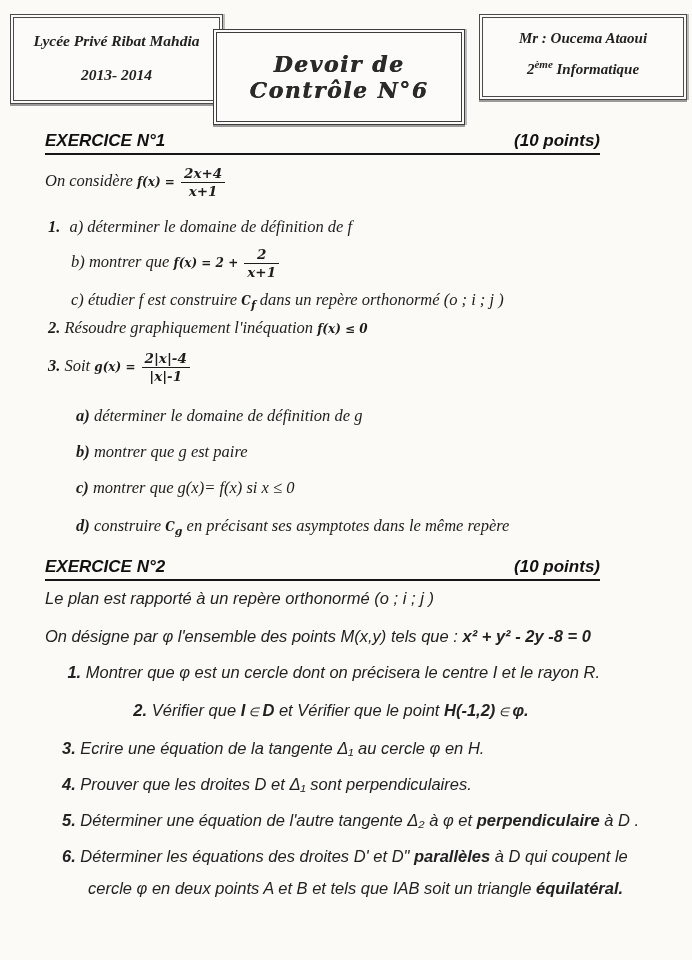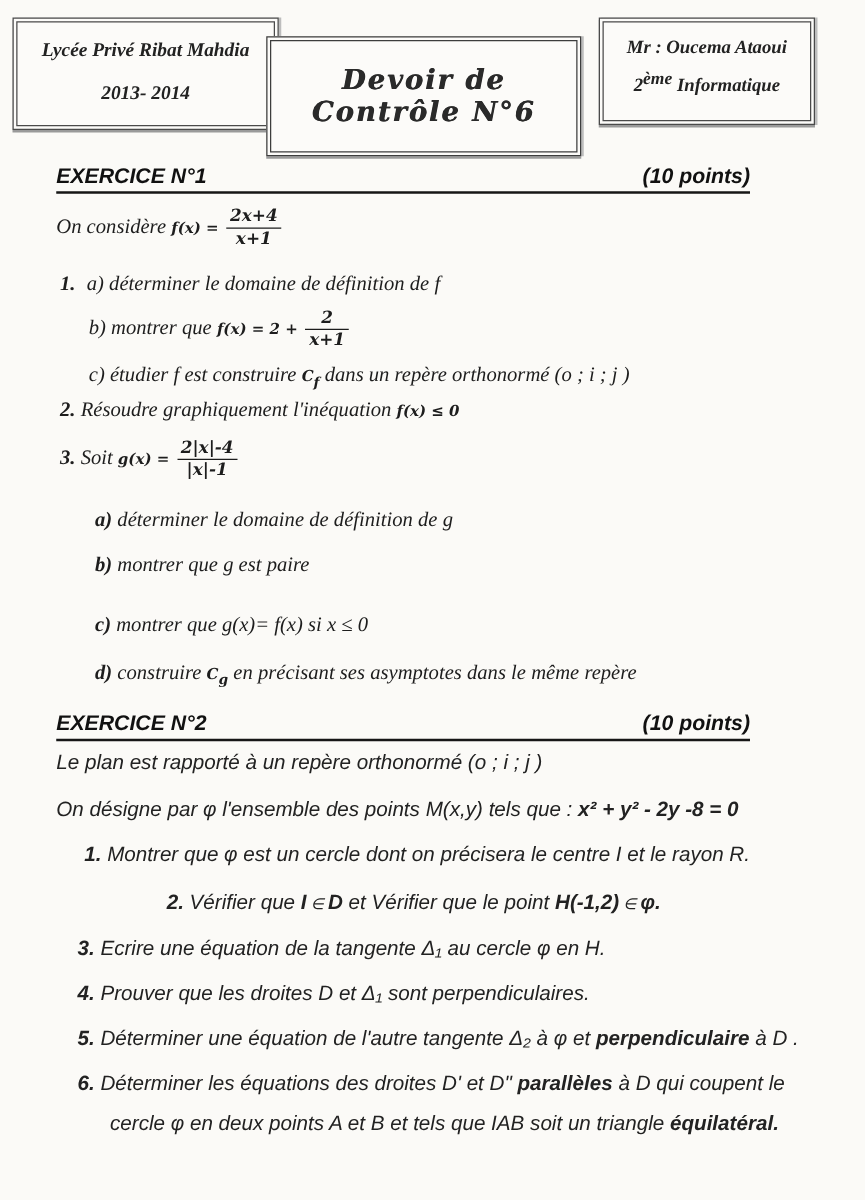--- a/index.html
+++ b/index.html
@@ -15,38 +15,38 @@
   .hdr-box{
     position:absolute;
     background:#fcfbf9;
     border:4px double #4a4a4a;
     box-shadow:0 2px 0 #9a9a9a, 2px 0 0 #bdbdbd;
     text-align:center;
     box-sizing:border-box;
   }
   .box-school{left:10px;top:14px;width:213px;height:90px;}
   .box-title {left:213px;top:29px;width:252px;height:96px;border-color:#3d3d3d;}
-  .box-teacher{left:479px;top:14px;width:173px;height:86px;}
+  .box-teacher{left:479px;top:14px;width:208px;height:86px;}
   .hdr-serif{
     font-family:"Liberation Serif", serif;
     font-style:italic;font-weight:700;
     font-size:15.5px;color:#222;
   }
   .box-school .l1{margin-top:14px;}
   .box-school .l2{margin-top:16px;}
   .box-teacher .l1{margin-top:12px;font-size:15px;}
   .box-teacher .l2{margin-top:14px;font-size:15px;}
   .script-title{
     margin-top:18px;
     font-family:"DejaVu Serif", serif;
     font-style:italic;font-weight:700;
     font-size:22px;letter-spacing:1.5px;color:#2a2a2a;
     text-shadow:0.4px 0 0 #2a2a2a;
   }
-  sup.exp{font-size:14px;vertical-align:super;line-height:0;font-style:italic;}
+  sup.exp{font-size:11px;vertical-align:super;line-height:0;font-style:italic;}
   
   .content{position:absolute;left:45px;top:131px;width:555px;}
   .ex-head{
     display:flex;justify-content:space-between;align-items:flex-end;
     border-bottom:2.5px solid #161616;
     padding-bottom:2px;
     font-family:"Liberation Sans", sans-serif;
     font-style:italic;font-weight:700;
     font-size:17px;color:#111;
     text-decoration:none;
@@ -146,21 +146,21 @@
       <span class="m">g(x) =</span>
       <span class="frac"><span class="fnum">2|x|-4</span><span class="fden">|x|-1</span></span>
     </div>
 
     <div class="line ind-sub3" style="margin-top:20px;">
       <span class="bnum">a)</span><span> déterminer le domaine de définition de g</span>
     </div>
     <div class="line ind-sub3" style="margin-top:14px;">
       <span class="bnum">b)</span><span> montrer que g est paire</span>
     </div>
-    <div class="line ind-sub3" style="margin-top:26px;">
+    <div class="line ind-sub3" style="margin-top:14px;">
       <span class="bnum">c)</span><span> montrer que g(x)= f(x) si  x ≤ 0</span>
     </div>
     <div class="line ind-sub3" style="margin-top:16px;">
       <span class="bnum">d)</span><span> construire </span><span class="m">C</span><sub class="msub">g</sub><span> en précisant ses asymptotes dans le même repère</span>
     </div>
 
     <div class="ex-head" style="margin-top:14px;">
       <span>EXERCICE N°2</span>
       <span>(10 points)</span>
     </div>

